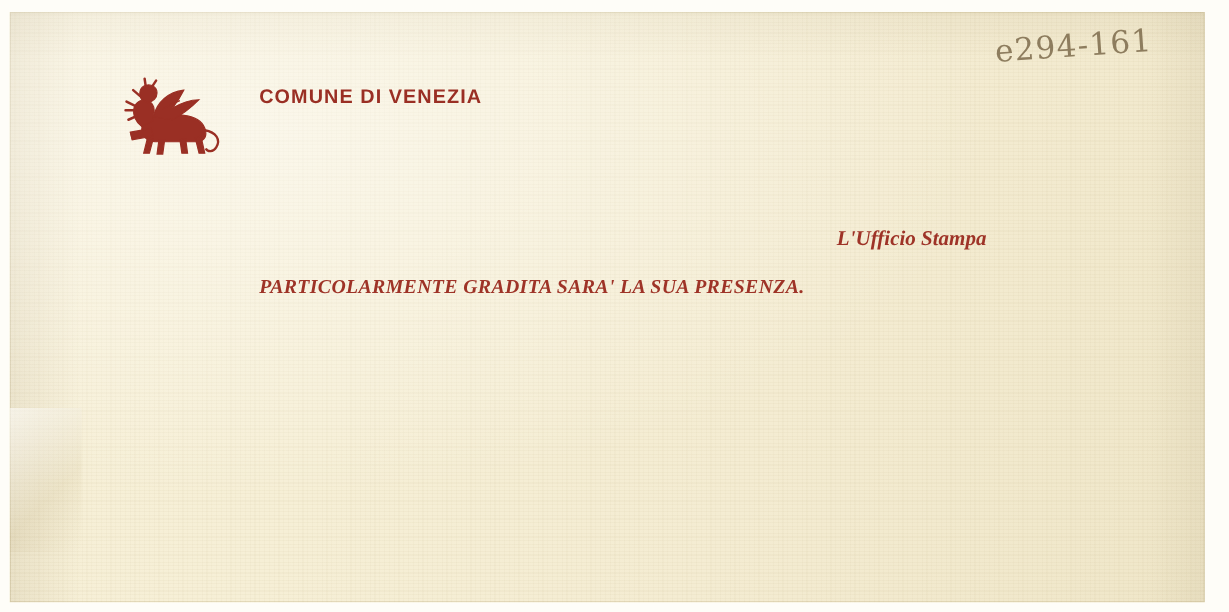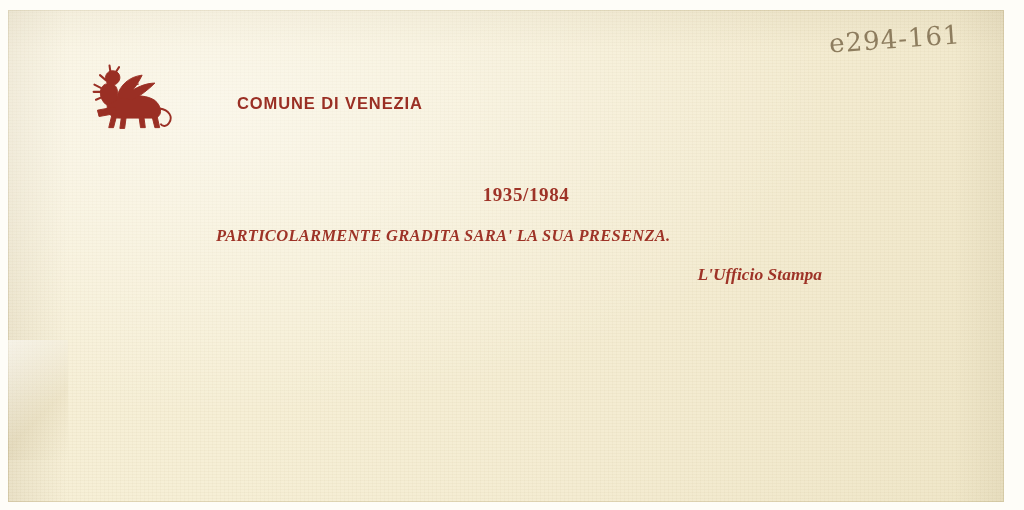--- a/index.html
+++ b/index.html
@@ -73,25 +73,24 @@
     font-size: 26px;
     color: #7d6b4c;
     letter-spacing: 1px;
     transform: rotate(-4deg);
     opacity: 0.85;
   }
 
   
   #letterhead {
     position: absolute;
-    left: 75px;
+    left: 86px;
     top: 48px;
     display: flex;
-    align-items: center;
-    gap: 32px;
+    align-items: flex-start;
   }
   #lion-emblem {
     width: 96px;
     height: 70px;
     margin-top: 6px;
     flex: none;
   }
   #letterhead-text {
     margin-left: 26px;
     margin-top: 14px;
@@ -209,22 +208,21 @@
       </svg>
 
       <div id="letterhead-text">
         <div id="org-name">COMUNE DI VENEZIA</div>
       </div>
     </div>
 
     <div id="invitation-body">
 
       <div id="artist-block">
-        <div id="artist-years">1935/1984</div>
       </div>
 
 
+      <div id="signature-line">L'Ufficio Stampa</div>
+
       <div id="presence-line">PARTICOLARMENTE GRADITA SARA' LA SUA PRESENZA.</div>
-
-      <div id="signature-line">L'Ufficio Stampa</div>
     </div>
   </div>
 </div>
 
 </body></html>

